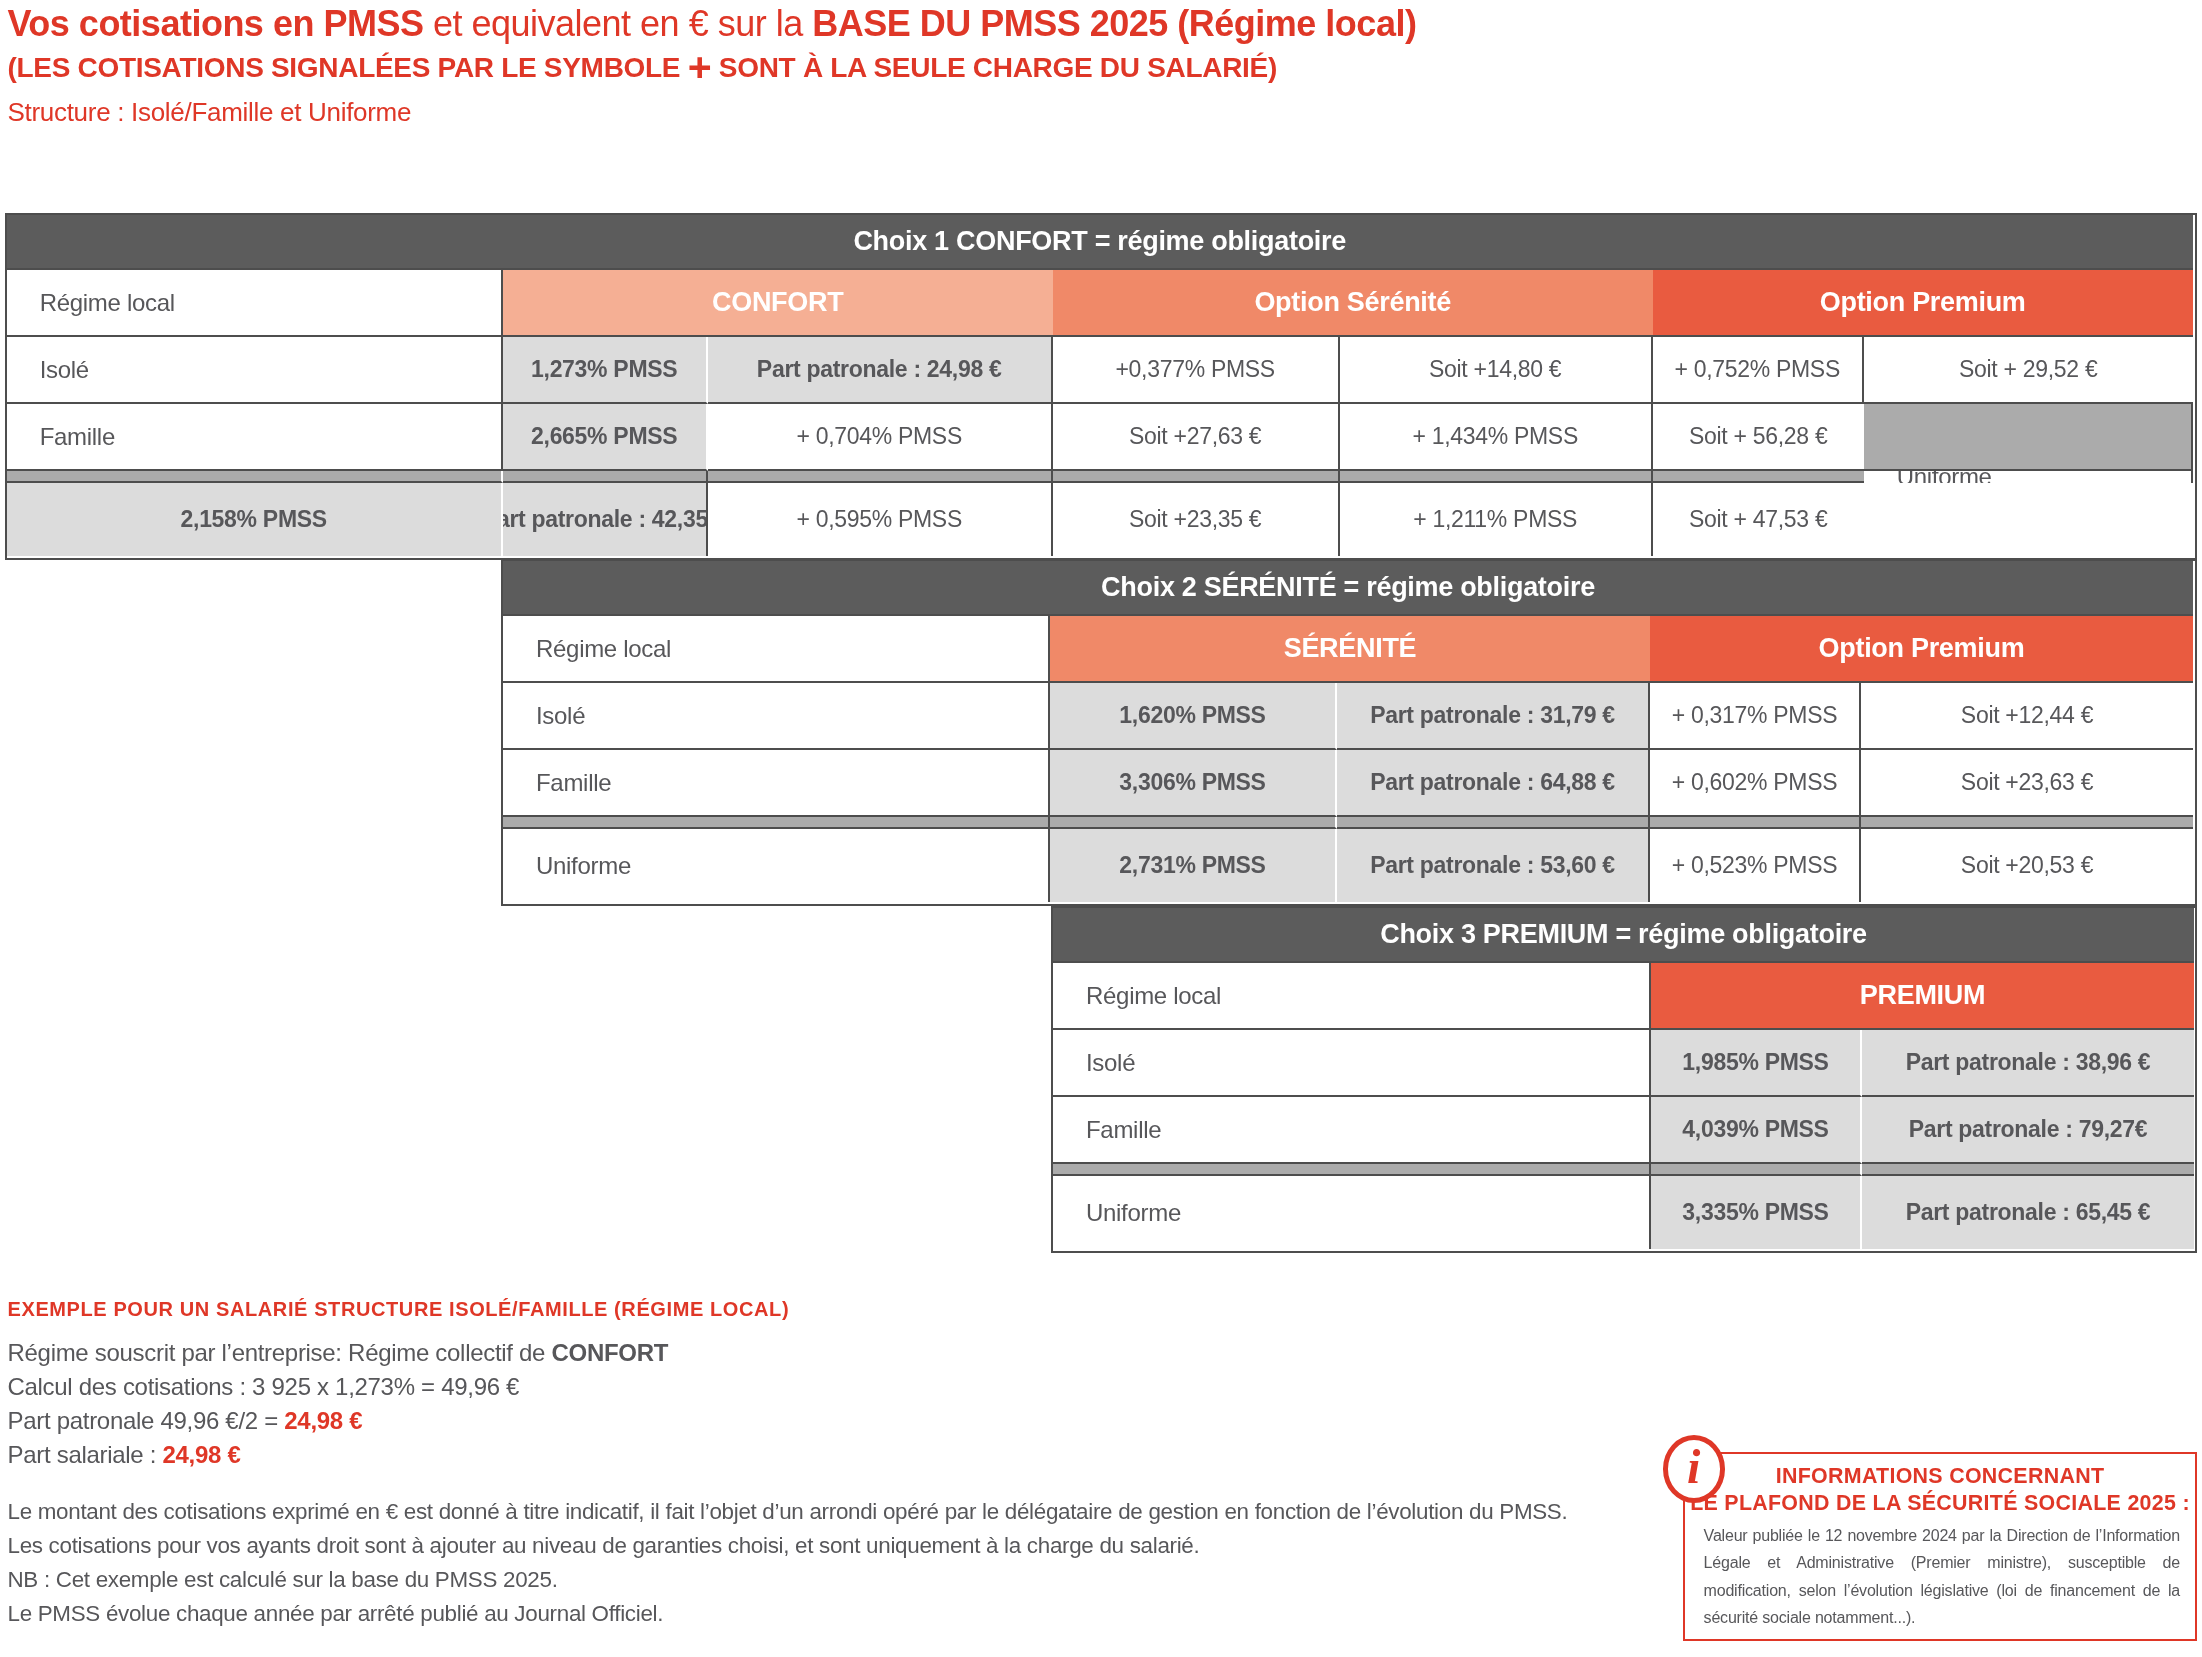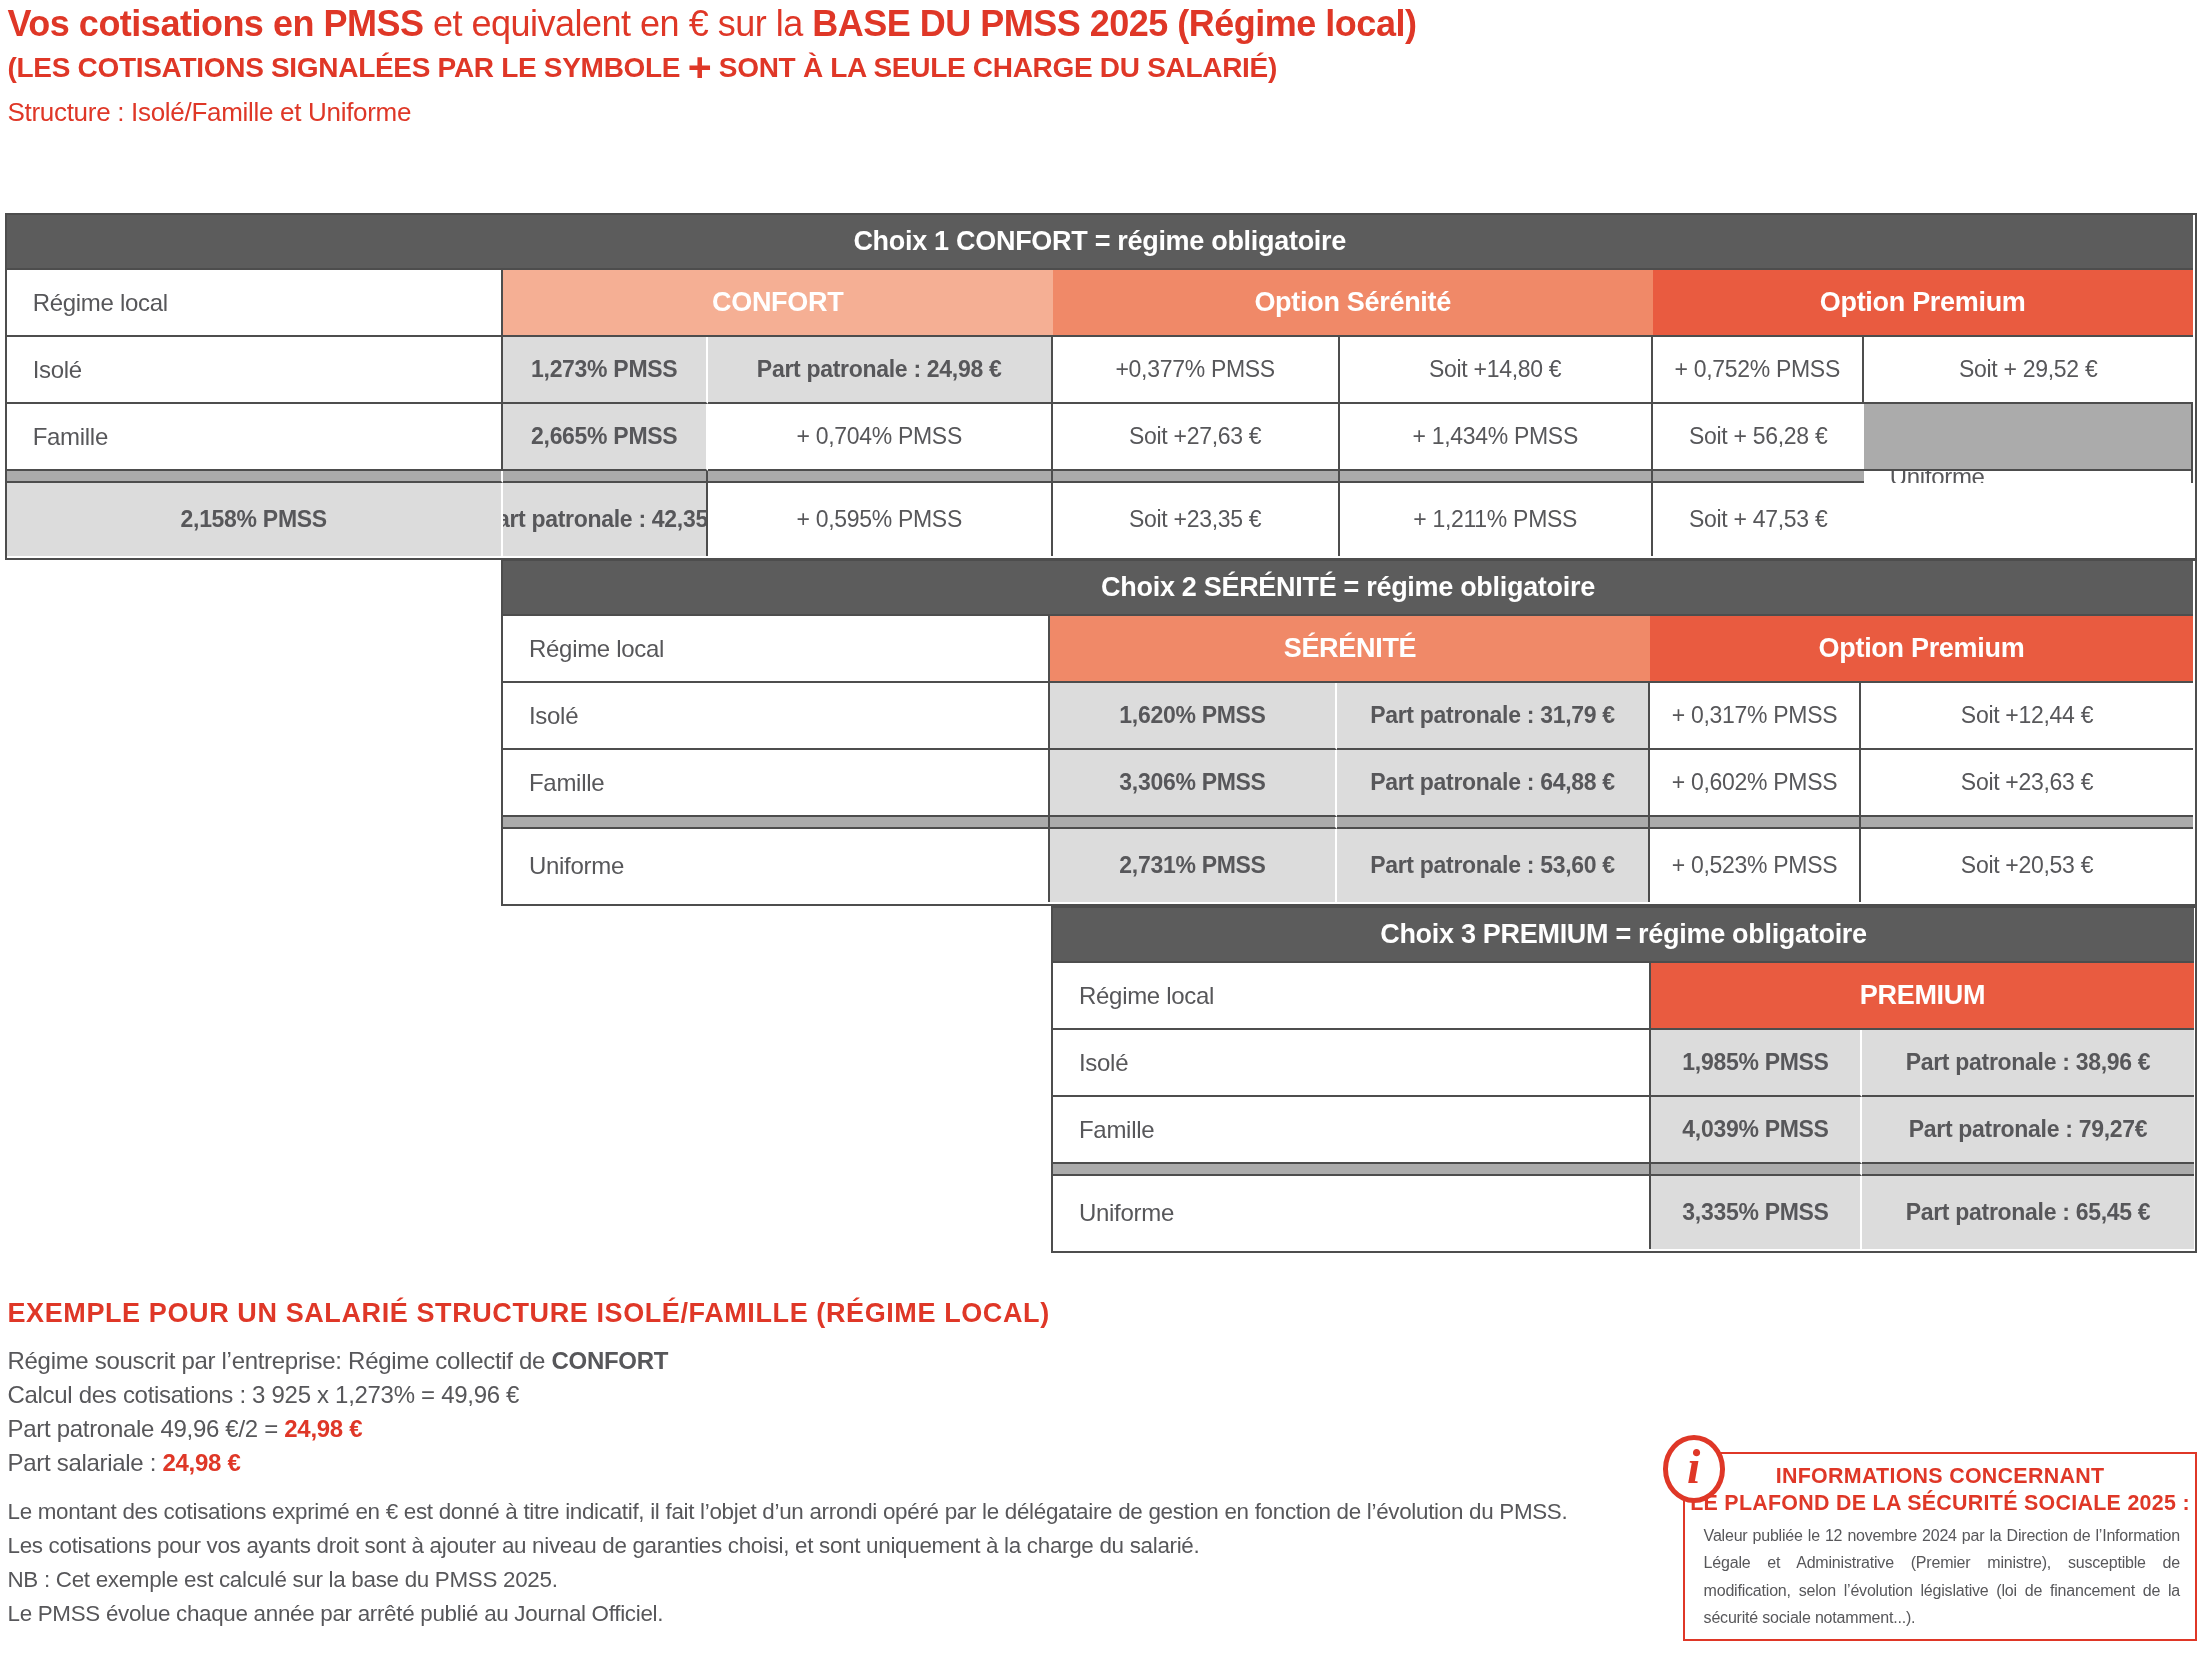--- a/index.html
+++ b/index.html
@@ -42,27 +42,27 @@
      white-space:nowrap;overflow:hidden;}
   .nbr{border-right:none;}
   .nbb{border-bottom:none;}
   .wr{border-right:2.8px solid #ffffff;}
   .dhead{grid-column:1 / -1;background:var(--dark);color:#fff;font-weight:bold;font-size:27px;border-right:none;}
   .chead{color:#fff;font-weight:bold;font-size:27px;}
   .sp2{grid-column:span 2;}
   .bg-confort{background:var(--confort);}
   .bg-serenite{background:var(--serenite);}
   .bg-premium{background:var(--prem);}
-  .lbl{justify-content:flex-start;padding-left:26px;font-size:24px;}
+  .lbl{justify-content:flex-start;padding-left:33px;font-size:24px;}
   .g{background:var(--cellg);font-weight:bold;}
   .w{background:#fff;}
   .sep{background:var(--sepg);}
   
   .example{position:absolute;left:7.5px;top:1298px;}
-  .ex-head{margin:0 0 15px 0;color:var(--red);font-size:27px;font-weight:bold;letter-spacing:0.6px;}
+  .ex-head{margin:0 0 15px 0;color:var(--red);font-size:20px;font-weight:bold;letter-spacing:0.6px;}
   .ln{font-size:24px;line-height:34px;white-space:nowrap;}
   .red{color:var(--red);}
   .b{font-weight:bold;}
   
   .notes{position:absolute;left:7.5px;top:1495px;font-size:22.4px;line-height:34px;white-space:nowrap;}
   
   .infobox{position:absolute;left:1683px;top:1452px;width:514px;height:189px;
            border:2.8px solid var(--red);box-sizing:border-box;background:#fff;}
   .ib-title{margin-top:9.3px;text-align:center;color:var(--red);font-weight:bold;font-size:21.4px;line-height:27px;letter-spacing:0.3px;}
   .ib-body{margin:4.7px 15px 0 18.6px;text-align:justify;font-size:16px;line-height:27.5px;letter-spacing:-0.2px;}

